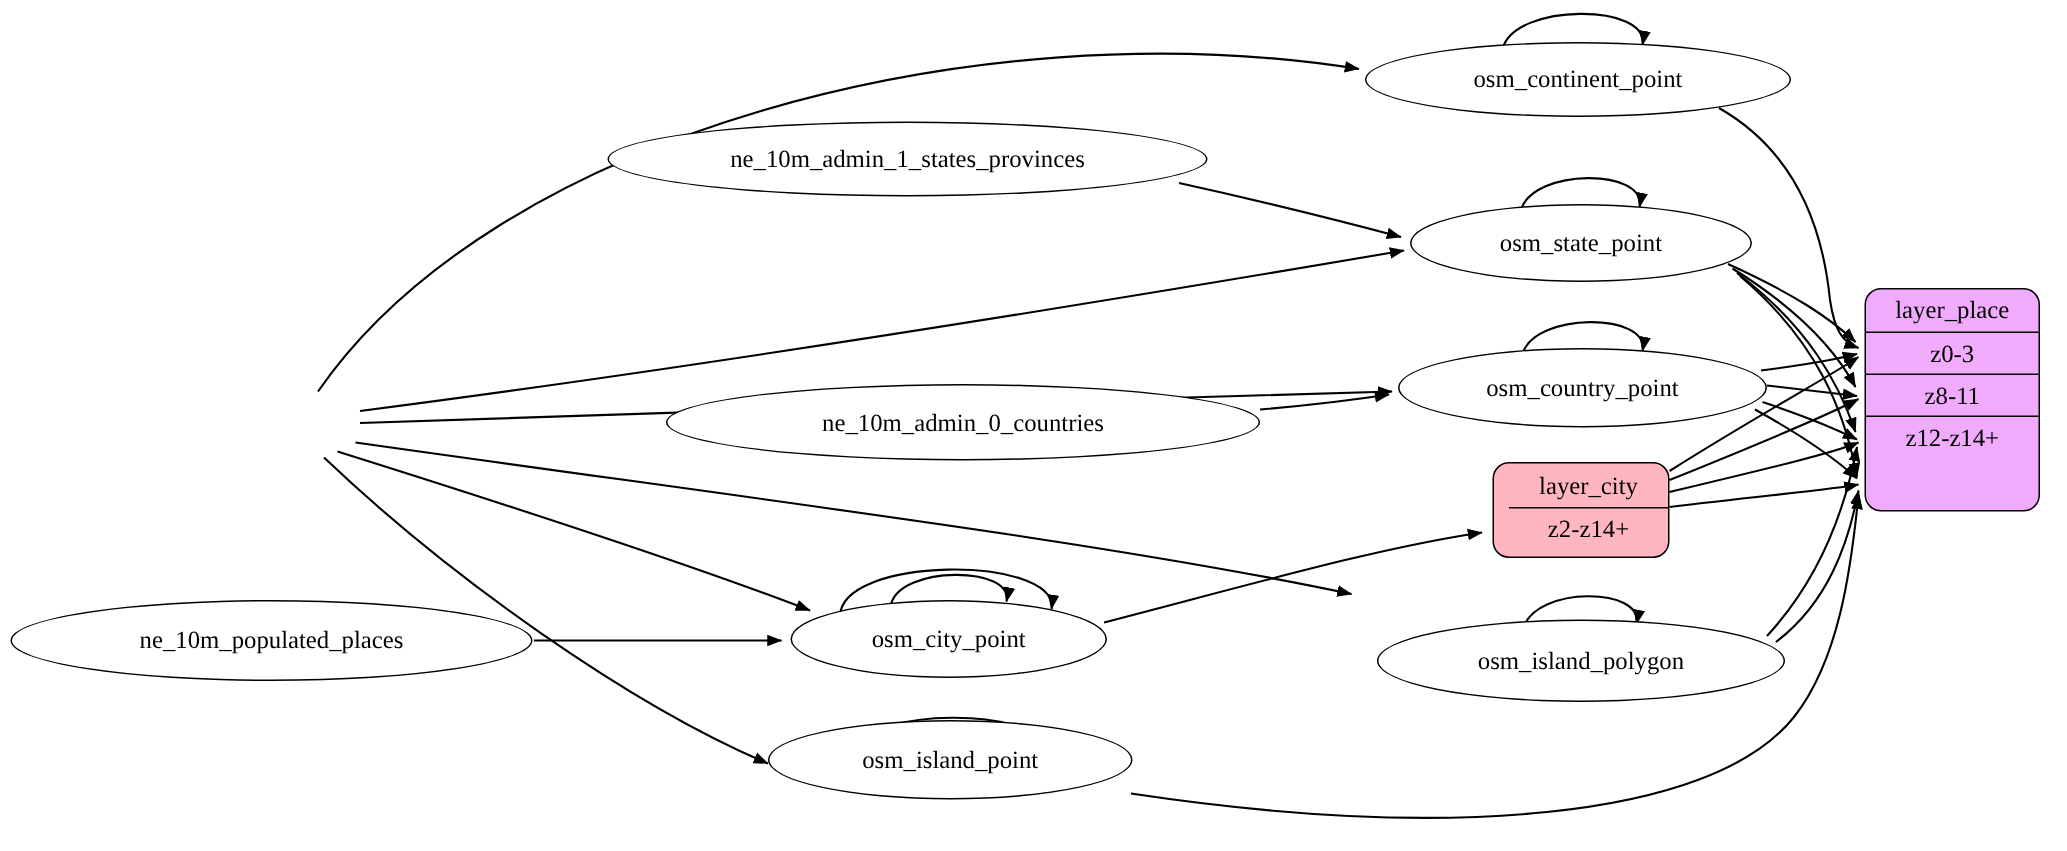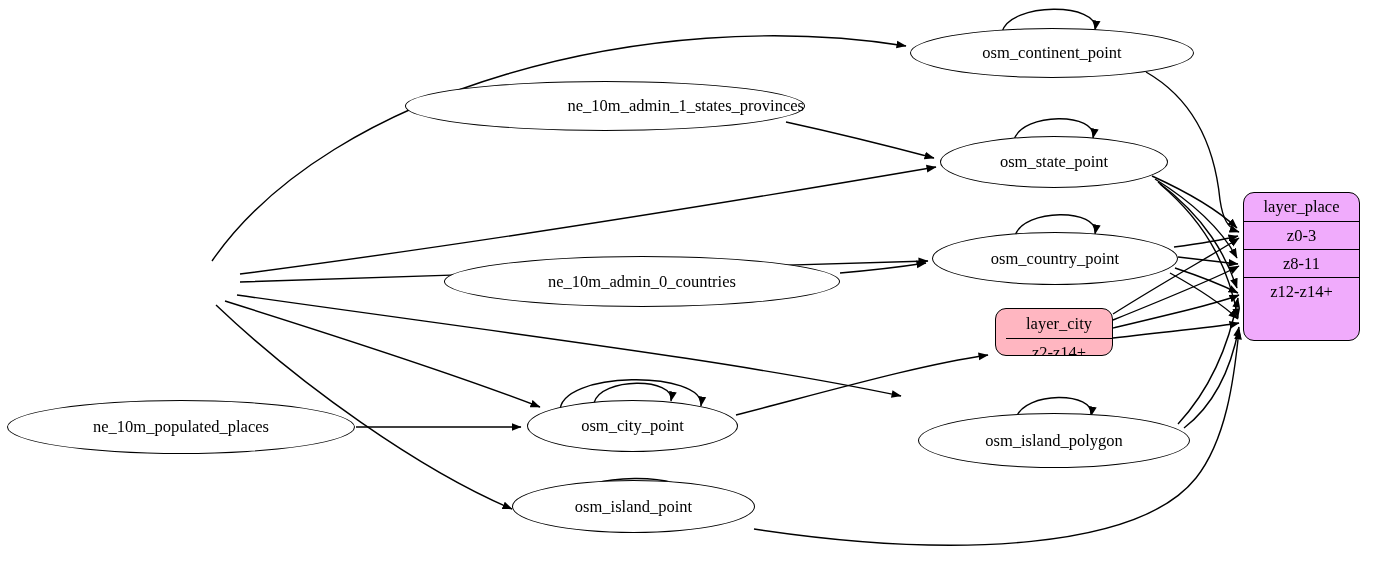--- a/index.html
+++ b/index.html
@@ -85,21 +85,21 @@
     <path d="M 1113,320 C 1175,295 1220,276 1239,266" marker-end="url(#arw)"></path>
     <path d="M 1113,328 C 1180,312 1222,302 1239,295" marker-end="url(#arw)"></path>
     <path d="M 1113,338 C 1180,330 1224,326 1239,323" marker-end="url(#arw)"></path>
 
     <path d="M 1178,424 C 1214,385 1230,340 1238,298" marker-end="url(#arw)"></path>
     <path d="M 1184,428 C 1218,402 1232,364 1239,327" marker-end="url(#arw)"></path>
     <path d="M 754,529 C 960,560 1140,548 1196,478 C 1226,440 1234,380 1239,330" marker-end="url(#arw)"></path>
   </svg>
 
 
-  <div class="node" style="left:405px;top:81px;width:400px;height:50px;justify-content:flex-end;">
+  <div class="node" style="left:405px;top:81px;width:400px;height:50px;">
     <span>ne_10m_admin_1_states_provinces</span>
   </div>
 
   <div class="node" style="left:444px;top:256px;width:396px;height:51px;">
     <span>ne_10m_admin_0_countries</span>
   </div>
 
   <div class="node" style="left:7px;top:400px;width:348px;height:54px;">
     <span>ne_10m_populated_places</span>
   </div>
@@ -121,21 +121,21 @@
   </div>
 
   <div class="node" style="left:918px;top:413px;width:272px;height:55px;">
     <span>osm_island_polygon</span>
   </div>
 
   <div class="node" style="left:512px;top:480px;width:243px;height:53px;">
     <span>osm_island_point</span>
   </div>
 
-  <div class="record" style="left:995px;top:308px;width:118px;height:48px;background:#ffb6c1;padding-left:10px;">
+  <div class="record" style="left:995px;top:308px;width:118px;height:64px;background:#ffb6c1;padding-left:10px;">
     <div class="row" style="height:29px;">layer_city</div>
     <div class="row" style="height:29px;">z2-z14+</div>
   </div>
 
   <div class="record" style="left:1243px;top:192px;width:117px;height:149px;background:#f0abfc;">
     <div class="row" style="height:28px;">layer_place</div>
     <div class="row" style="height:28px;">z0-3</div>
     <div class="row" style="height:28px;">z8-11</div>
     <div class="row" style="height:28px;">z12-z14+</div>
   </div>

